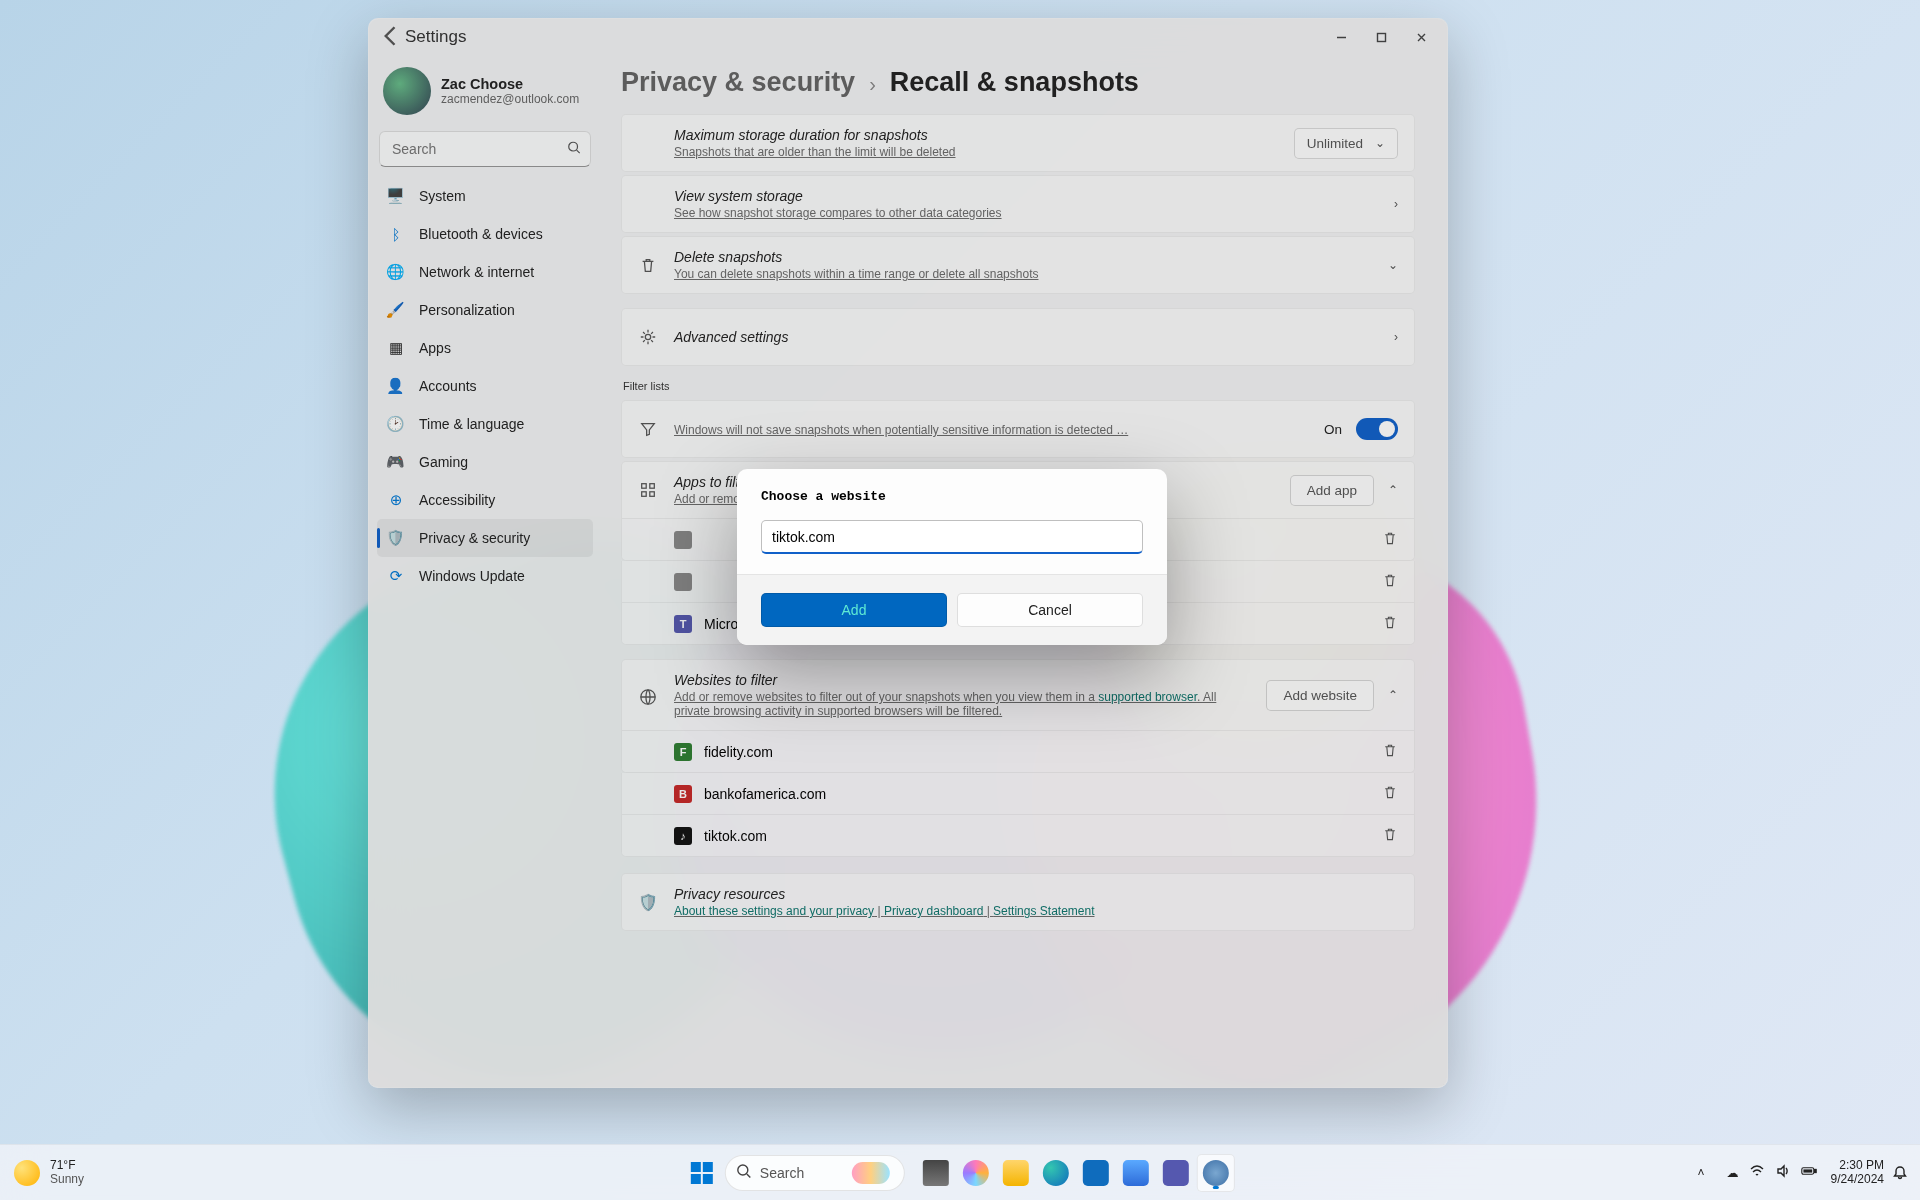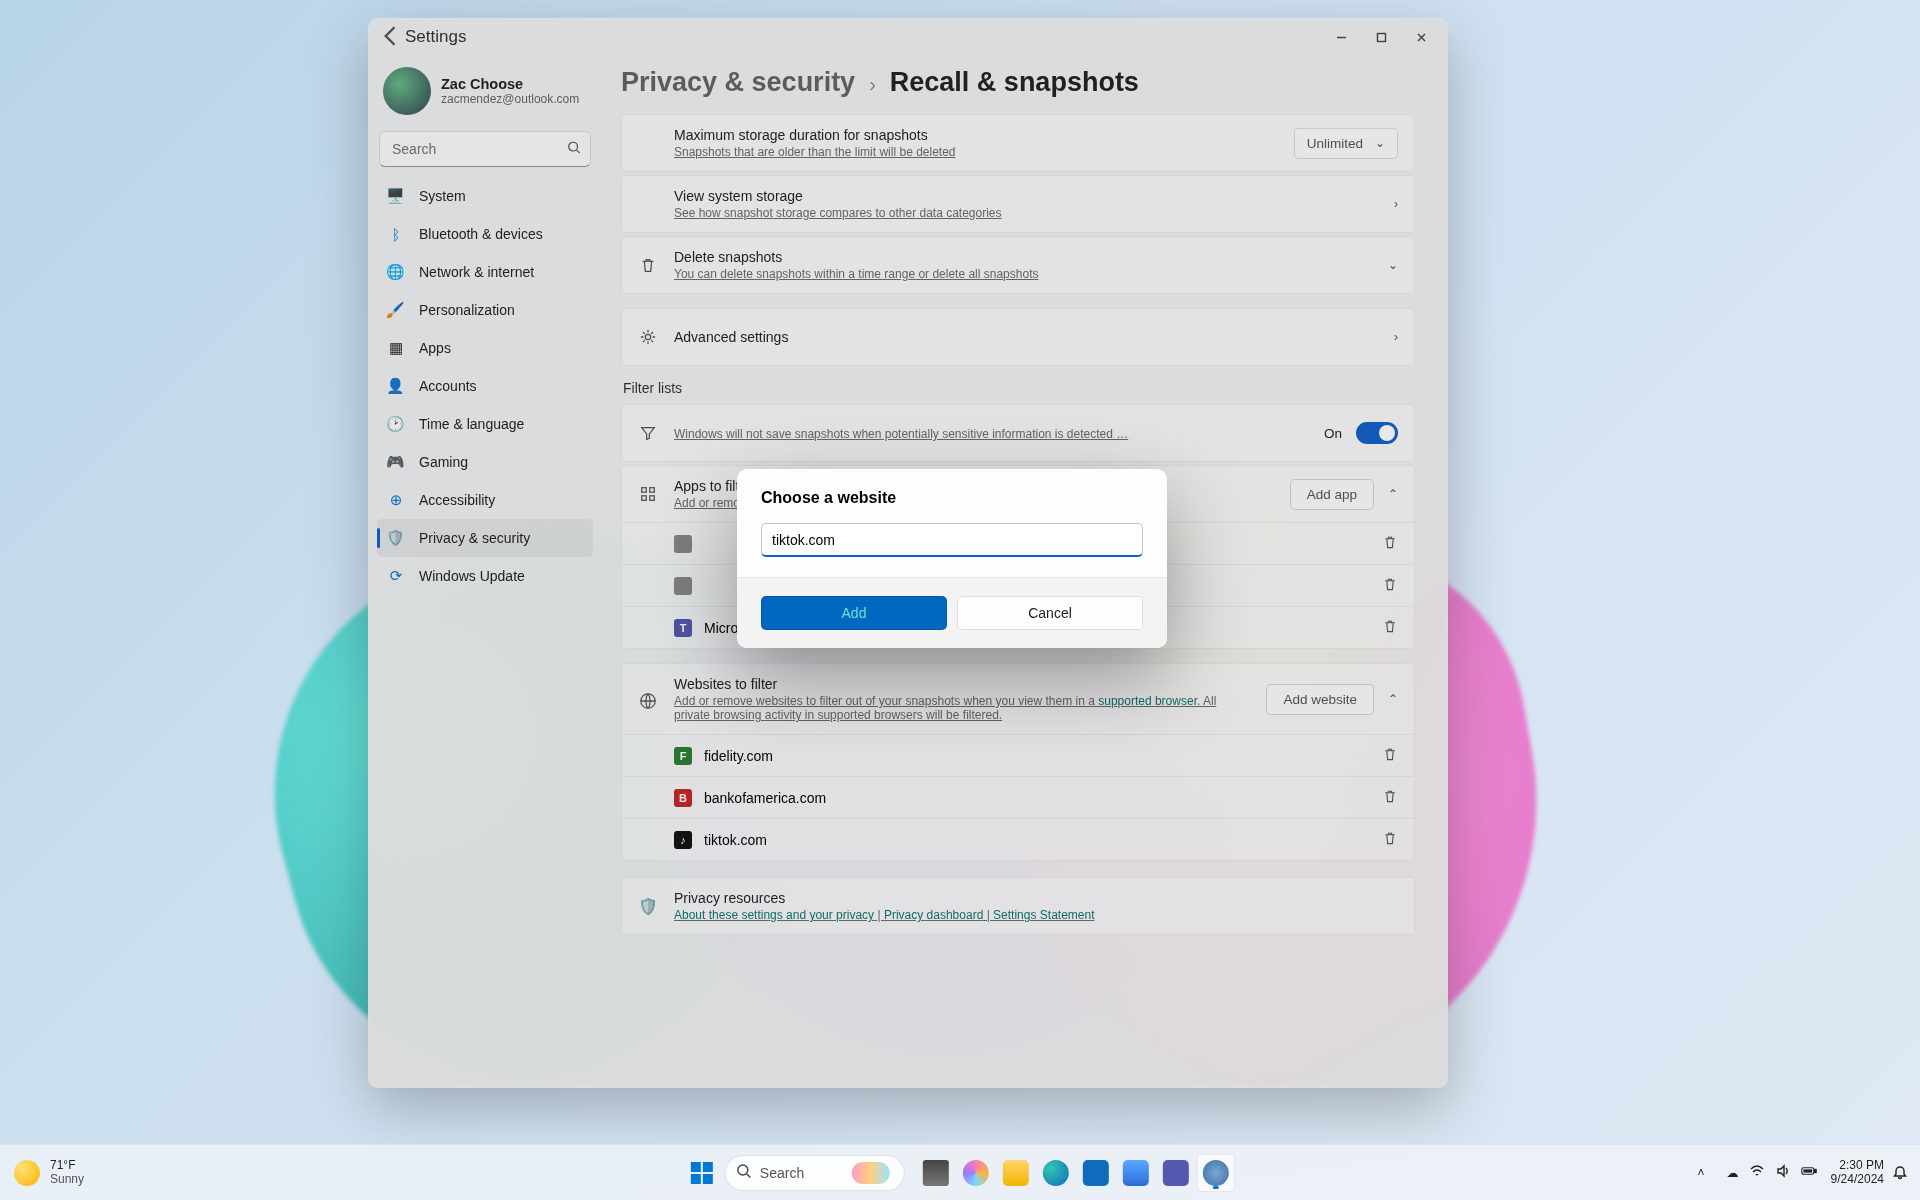--- a/index.html
+++ b/index.html
@@ -120,35 +120,35 @@
   border: 1px solid rgba(0,0,0,.06);
   border-radius: 5px;
   padding: 12px 16px;
   display: flex;
   align-items: center;
   gap: 16px;
   min-height: 58px;
 }
 .card .leading { width: 20px; color: #555; display:flex; justify-content:center; }
 .card .txt { flex: 1; }
-.card .title { font-size: 14px; color: #222; }
+.card .title { font-size: 14px; color: #222; font-style: italic; }
 .card .sub { font-size: 12px; color: #6b6b6b; margin-top: 2px; text-decoration: underline; }
 .card .trail { display:flex; align-items:center; gap: 14px; color:#555; }
 
 .dropdown {
   border: 1px solid rgba(0,0,0,.14);
   background: rgba(255,255,255,.7);
   border-radius: 5px;
   padding: 7px 12px;
   font-size: 13.5px;
   display: flex; align-items: center; gap: 12px;
 }
 .chev { font-size: 12px; color: #555; }
 
-.section-label { font-size: 14px; color: #333; margin: 12px 0 8px 2px; font-weight: 400; }
+.section-label { font-size: 11px; color: #333; margin: 12px 0 8px 2px; font-weight: 400; }
 
 .toggle {
   width: 42px; height: 22px; border-radius: 11px; background: #1060c9; position: relative;
 }
 .toggle::after { content:""; position:absolute; right:3px; top:3px; width:16px; height:16px; border-radius:50%; background:#fff; }
 .toggle-label { font-size: 13.5px; color:#222; }
 
 .btn-outline {
   border: 1px solid rgba(0,0,0,.16);
   background: rgba(255,255,255,.7);
@@ -181,21 +181,21 @@
 .modal {
   position: absolute;
   left: 368px;
   top: 450px;
   width: 430px;
   background: #fdfdfd;
   border-radius: 10px;
   box-shadow: 0 30px 80px rgba(0,0,0,.35);
   overflow: hidden;
 }
-.modal-head { padding: 20px 24px 4px; font-size: 16px; font-weight: 600; }
+.modal-head { padding: 20px 24px 4px; font-size: 13px; font-weight: 600; font-family: Liberation Mono, monospace; }
 .modal-body { padding: 12px 24px 20px; }
 .modal-body input {
   width: 100%; height: 34px;
   border: 1px solid rgba(0,0,0,.25);
   border-bottom: 2px solid #1060c9;
   border-radius: 5px;
   padding: 0 10px;
   font-size: 14px;
 }
 .modal-foot {

